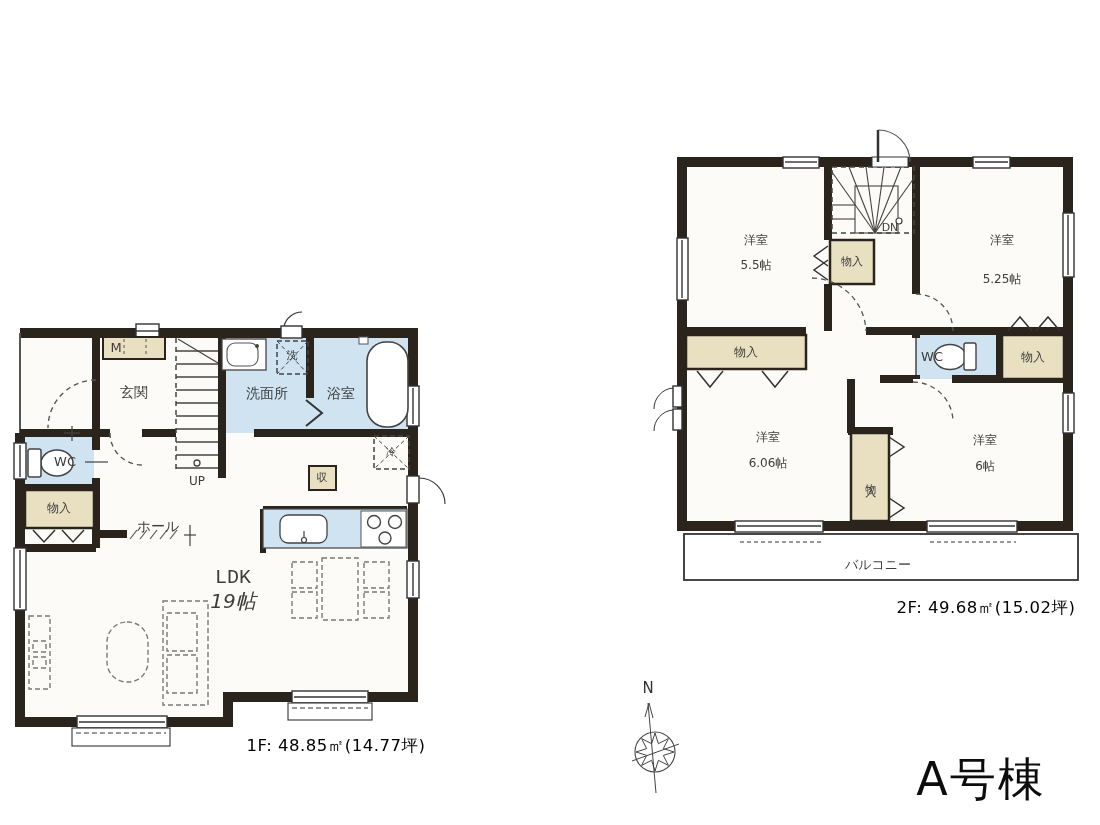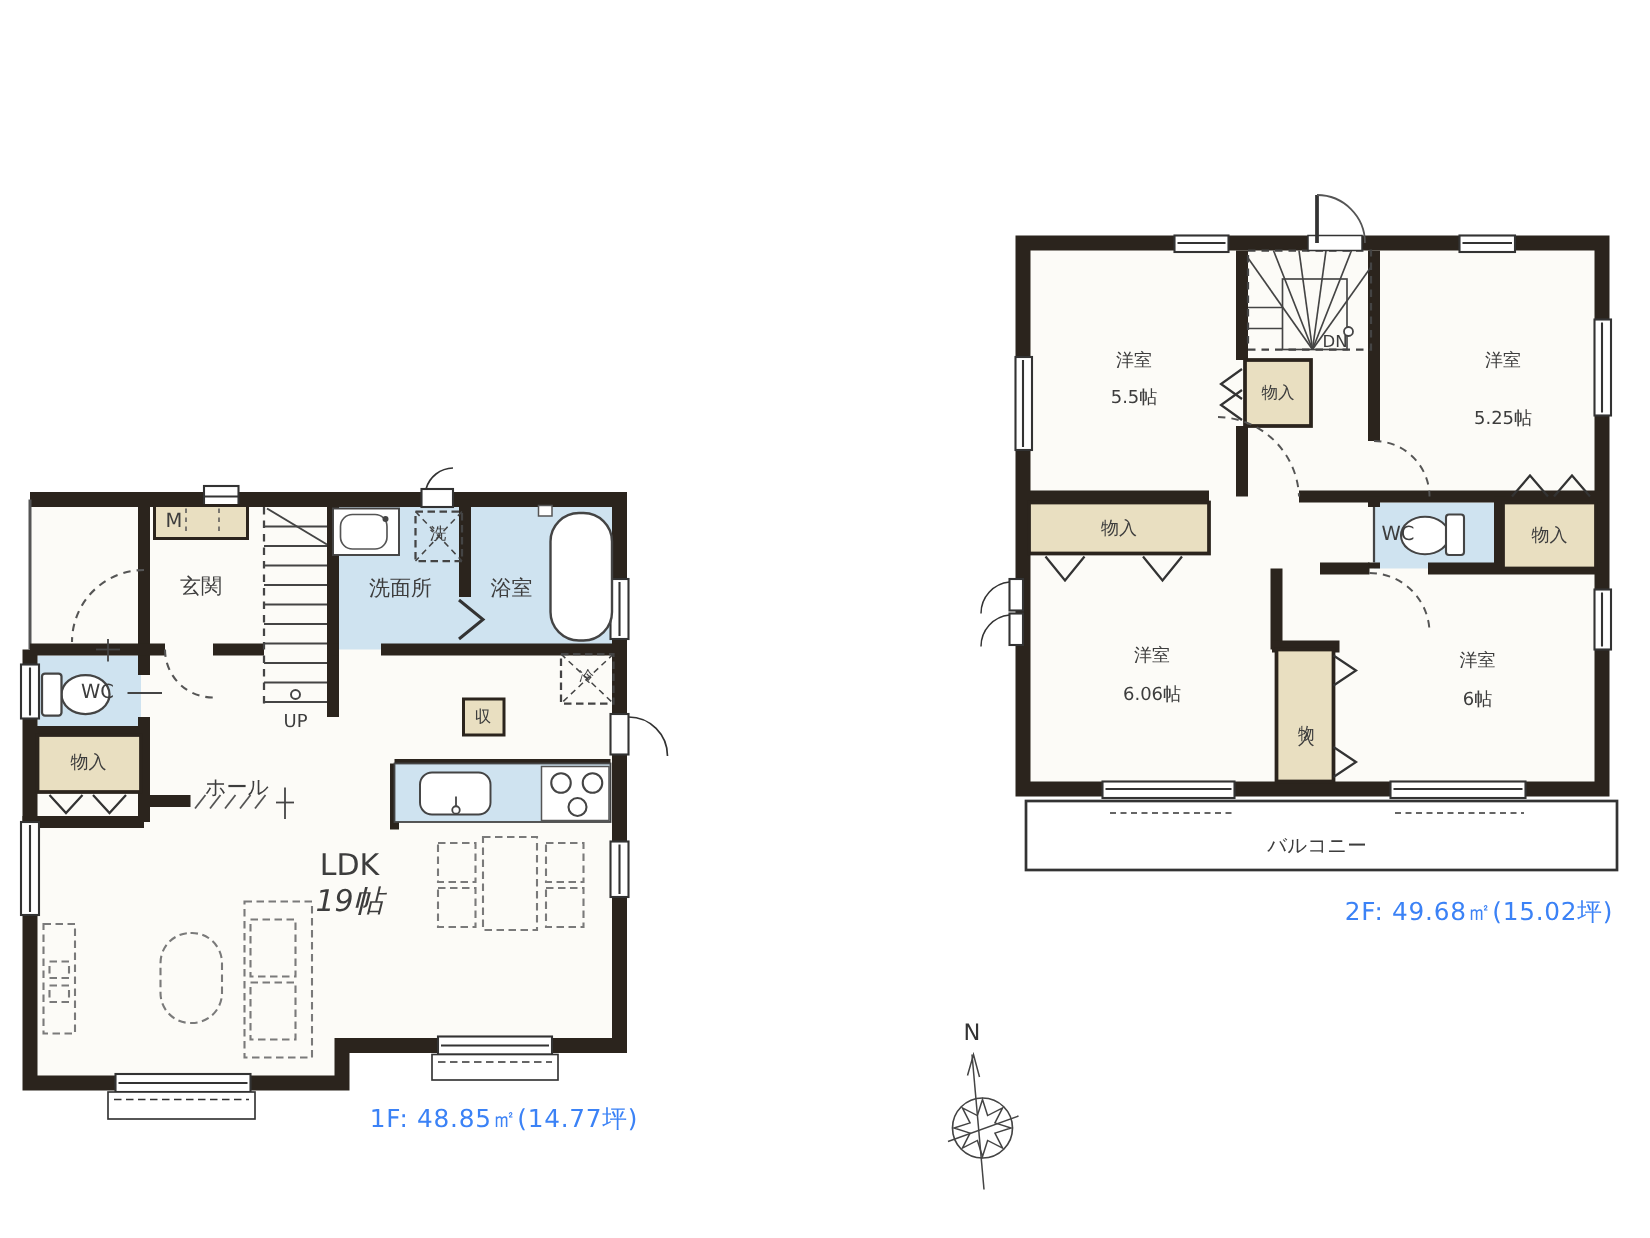--- a/index.html
+++ b/index.html
@@ -4,21 +4,21 @@
 <style>
   html,body{margin:0;padding:0;background:#ffffff;}
   #canvas{position:relative;width:1100px;height:825px;background:#ffffff;overflow:hidden;
           font-family:"DejaVu Sans","Liberation Sans",sans-serif;}
   #plansvg{position:absolute;left:0;top:0;}
   .lbl{position:absolute;transform:translate(-50%,-50%);white-space:nowrap;
        color:#3d3d3d;line-height:1.05;text-align:center;}
   .s10{font-size:10px;} .s11{font-size:11px;} .s12{font-size:12px;}
   .s13{font-size:13px;} .s15{font-size:14px;} .s16{font-size:12px;}
   .s20{font-size:20px;}
-  .caption{font-size:16.5px;color:#3b82f6;letter-spacing:.5px;}
+  .caption{font-size:16.5px;color:#000000;letter-spacing:.5px;}
   .vert{writing-mode:vertical-rl;letter-spacing:2px;}
   .bldg{font-size:46px;color:#0c0c0c;letter-spacing:2px;}
   .north{font-size:15px;color:#333;}
 </style>
 </head>
 <body>
 
 <div id="canvas">
 
 <svg id="plansvg" width="1100" height="825" viewBox="0 0 1100 825">
@@ -268,21 +268,21 @@
   <div class="lbl s15" style="left:134px;top:392px;">玄関</div>
   <div class="lbl s15" style="left:267px;top:393px;">洗面所</div>
   <div class="lbl s15" style="left:341px;top:393px;">浴室</div>
   <div class="lbl s11" style="left:292px;top:356px;">洗</div>
   <div class="lbl s13" style="left:65px;top:462px;">WC</div>
   <div class="lbl s12" style="left:59px;top:508px;">物入</div>
   <div class="lbl s15" style="left:158px;top:491px;margin-top:35px;">ホール</div>
   <div class="lbl s12" style="left:197px;top:481px;">UP</div>
   <div class="lbl s11" style="left:322px;top:478px;">収</div>
   <div class="lbl s10" style="left:391px;top:452px;">冷</div>
-  <div class="lbl s20" style="left:233px;top:577px;">LDK</div>
+  <div class="lbl s20" style="left:233px;top:577px;font-family:Liberation Mono, monospace;">LDK</div>
   <div class="lbl s20" style="left:233px;top:601px;font-style:italic;">19帖</div>
   <div class="lbl caption" style="left:336px;top:746px;">1F: 48.85㎡(14.77坪)</div>
 
   <div class="lbl s16" style="left:756px;top:240px;">洋室</div>
   <div class="lbl s16" style="left:756px;top:265px;">5.5帖</div>
   <div class="lbl s16" style="left:1002px;top:240px;">洋室</div>
   <div class="lbl s16" style="left:1002px;top:256px;margin-top:23px;">5.25帖</div>
   <div class="lbl s16" style="left:768px;top:437px;">洋室</div>
   <div class="lbl s16" style="left:768px;top:463px;">6.06帖</div>
   <div class="lbl s16" style="left:985px;top:440px;">洋室</div>
@@ -290,14 +290,15 @@
   <div class="lbl s11" style="left:852px;top:262px;">物入</div>
   <div class="lbl s12" style="left:746px;top:352px;">物入</div>
   <div class="lbl s12" style="left:1033px;top:357px;">物入</div>
   <div class="lbl s11 vert" style="left:870px;top:477px;">物入</div>
   <div class="lbl s13" style="left:932px;top:357px;">WC</div>
   <div class="lbl s11" style="left:890px;top:228px;">DN</div>
   <div class="lbl s13" style="left:878px;top:553px;margin-top:12px;">バルコニー</div>
   <div class="lbl caption" style="left:986px;top:608px;">2F: 49.68㎡(15.02坪)</div>
 
   <div class="lbl north" style="left:648px;top:689px;">N</div>
+  <div class="lbl bldg" style="left:981px;top:779px;">A号棟</div>
 
 </div>
 
 </body></html>

